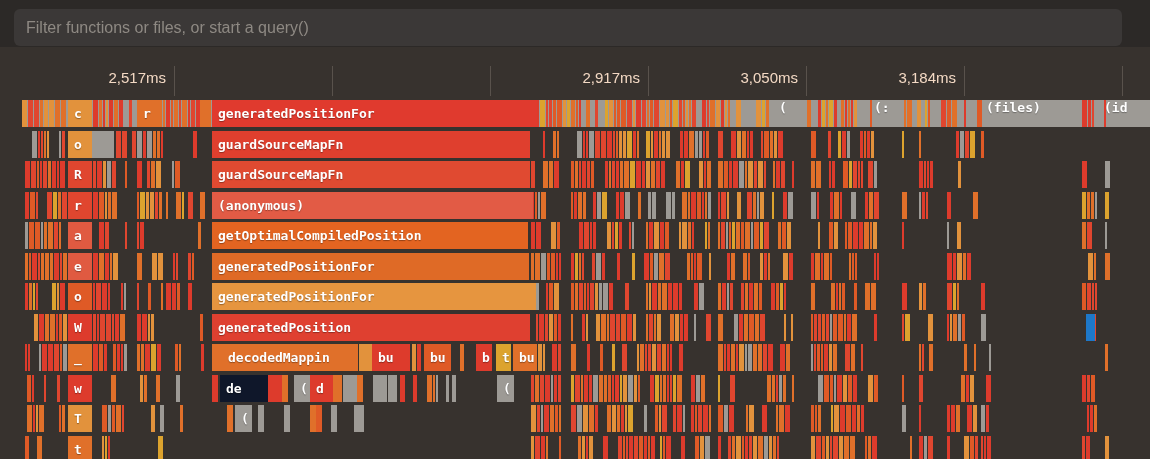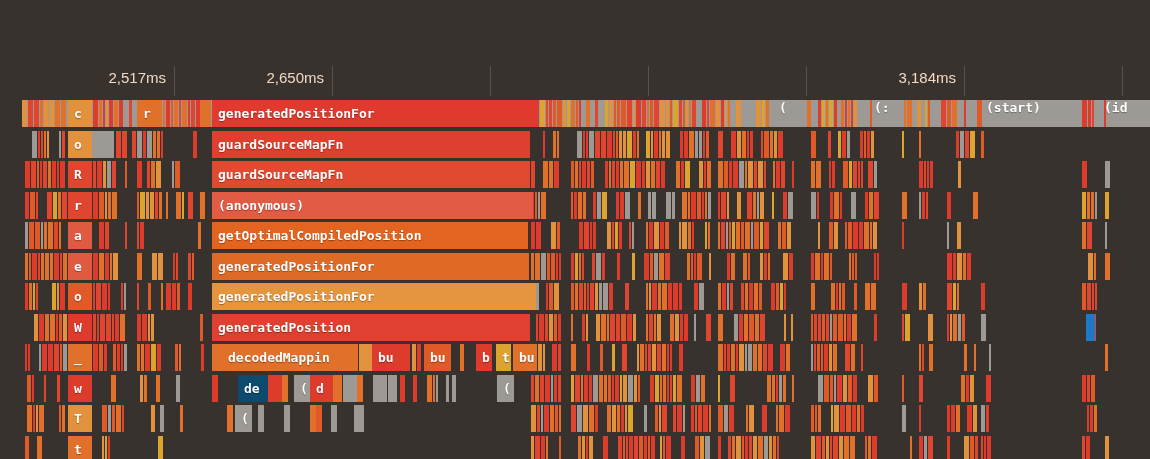--- a/index.html
+++ b/index.html
@@ -20,27 +20,31 @@
        font:bold 13px "DejaVu Sans Mono",monospace;color:#fff;line-height:27px;
        text-shadow:0 1px 1px rgba(0,0,0,.35);padding-left:6px;}
   .sliver{position:absolute;top:0;height:27px;}
   .idle-label{position:absolute;top:0;height:27px;line-height:27px;
        font:bold 13px "DejaVu Sans Mono",monospace;color:#fff;text-shadow:0 1px 1px rgba(0,0,0,.3);}
 </style>
 </head>
 <body>
 
 <div class="app">
+  <div class="topbar">
+    <input class="filter" type="text" placeholder="Filter functions or files, or start a query()" style="">
+  </div>
   <div class="ruler" id="ruler">
       <div class="tick-label" style="left: 18px;">2,517ms</div>
       <div class="tick-line" style="left: 174px;"></div>
-      <div class="tick-label" style="left: 176px;">2,650ms</div>
       <div class="tick-line" style="left: 332px;"></div>
       <div class="tick-line" style="left: 490px;"></div>
+      <div class="tick-label" style="left: 492px;">2,917ms</div>
       <div class="tick-line" style="left: 648px;"></div>
+      <div class="tick-label" style="left: 650px;">3,050ms</div>
       <div class="tick-line" style="left: 806px;"></div>
       <div class="tick-label" style="left: 808px;">3,184ms</div>
       <div class="tick-line" style="left: 964px;"></div>
       <div class="tick-line" style="left: 1122px;"></div>
     </div>
   <div class="chart" id="chart">
       <div class="row" style="top: 100px;">
         <div class="bar" style="left: 22px; width: 1128px; background: rgb(157, 154, 149);"></div>
         <div class="sliver" style="left: 22px; width: 5px; background: rgb(226, 146, 60);"></div>
         <div class="sliver" style="left: 28px; width: 5px; background: rgb(224, 70, 47);"></div>
@@ -151,21 +155,21 @@
         <div class="sliver" style="left: 1088px; width: 3px; background: rgb(221, 59, 44);"></div>
         <div class="sliver" style="left: 1092px; width: 2px; background: rgb(224, 70, 47);"></div>
         <div class="sliver" style="left: 1098px; width: 5px; background: rgb(157, 154, 149);"></div>
         <div class="sliver" style="left: 1104px; width: 2px; background: rgb(221, 59, 44);"></div>
         <div class="bar" style="left: 68px; width: 24px; background: rgb(226, 146, 60);">c</div>
         <div class="bar" style="left: 137px; width: 25px; background: rgb(224, 112, 42);">r</div>
         <div class="bar" style="left: 200px; width: 11px; background: rgb(224, 112, 42);"></div>
         <div class="bar" style="left: 212px; width: 325px; background: rgb(224, 58, 46);">generatedPositionFor</div>
         <div class="idle-label" style="left: 779px;">(</div>
         <div class="idle-label" style="left: 874px;">(:</div>
-        <div class="idle-label" style="left: 986px;">(start)</div>
+        <div class="idle-label" style="left: 986px;">(files)</div>
         <div class="idle-label" style="left: 1104px;">(id</div>
       </div>
       <div class="row" style="top: 131px;">
         <div class="sliver" style="left: 543px; width: 2px; background: rgb(221, 59, 44);"></div>
         <div class="sliver" style="left: 553px; width: 3px; background: rgb(224, 112, 42);"></div>
         <div class="sliver" style="left: 557px; width: 2px; background: rgb(224, 112, 42);"></div>
         <div class="sliver" style="left: 577px; width: 5px; background: rgb(157, 154, 149);"></div>
         <div class="sliver" style="left: 583px; width: 2px; background: rgb(221, 59, 44);"></div>
         <div class="sliver" style="left: 586px; width: 2px; background: rgb(221, 59, 44);"></div>
         <div class="sliver" style="left: 589px; width: 5px; background: rgb(157, 154, 149);"></div>
@@ -886,21 +890,21 @@
         <div class="sliver" style="left: 1091px; width: 4px; background: rgb(223, 90, 38);"></div>
         <div class="sliver" style="left: 400px; width: 5px; background: rgb(221, 59, 44);"></div>
         <div class="sliver" style="left: 413px; width: 4px; background: rgb(221, 59, 44);"></div>
         <div class="sliver" style="left: 427px; width: 5px; background: rgb(224, 112, 42);"></div>
         <div class="sliver" style="left: 433px; width: 2px; background: rgb(224, 112, 42);"></div>
         <div class="sliver" style="left: 436px; width: 2px; background: rgb(157, 154, 149);"></div>
         <div class="sliver" style="left: 446px; width: 3px; background: rgb(157, 154, 149);"></div>
         <div class="sliver" style="left: 452px; width: 4px; background: rgb(157, 154, 149);"></div>
         <div class="bar" style="left: 68px; width: 24px; background: rgb(221, 59, 44);">w</div>
         <div class="bar" style="left: 212px; width: 4px; background: rgb(221, 59, 44);"></div>
-        <div class="bar" style="left: 238px; width: 48px; background: #0c4a6e;">de</div>
+        <div class="bar" style="left: 220px; width: 48px; background: #0f172a;">de</div>
         <div class="bar" style="left: 268px; width: 14px; background: rgb(221, 59, 44);"></div>
         <div class="bar" style="left: 282px; width: 6px; background: rgb(224, 112, 42);"></div>
         <div class="bar" style="left: 294px; width: 16px; background: rgb(157, 154, 149);">(</div>
         <div class="bar" style="left: 310px; width: 23px; background: rgb(221, 59, 44);">d</div>
         <div class="bar" style="left: 333px; width: 9px; background: rgb(224, 112, 42);"></div>
         <div class="bar" style="left: 343px; width: 14px; background: rgb(157, 154, 149);"></div>
         <div class="bar" style="left: 357px; width: 6px; background: rgb(224, 112, 42);"></div>
         <div class="bar" style="left: 373px; width: 14px; background: rgb(157, 154, 149);"></div>
         <div class="bar" style="left: 388px; width: 9px; background: rgb(157, 154, 149);"></div>
         <div class="bar" style="left: 497px; width: 17px; background: rgb(157, 154, 149);">(</div>

